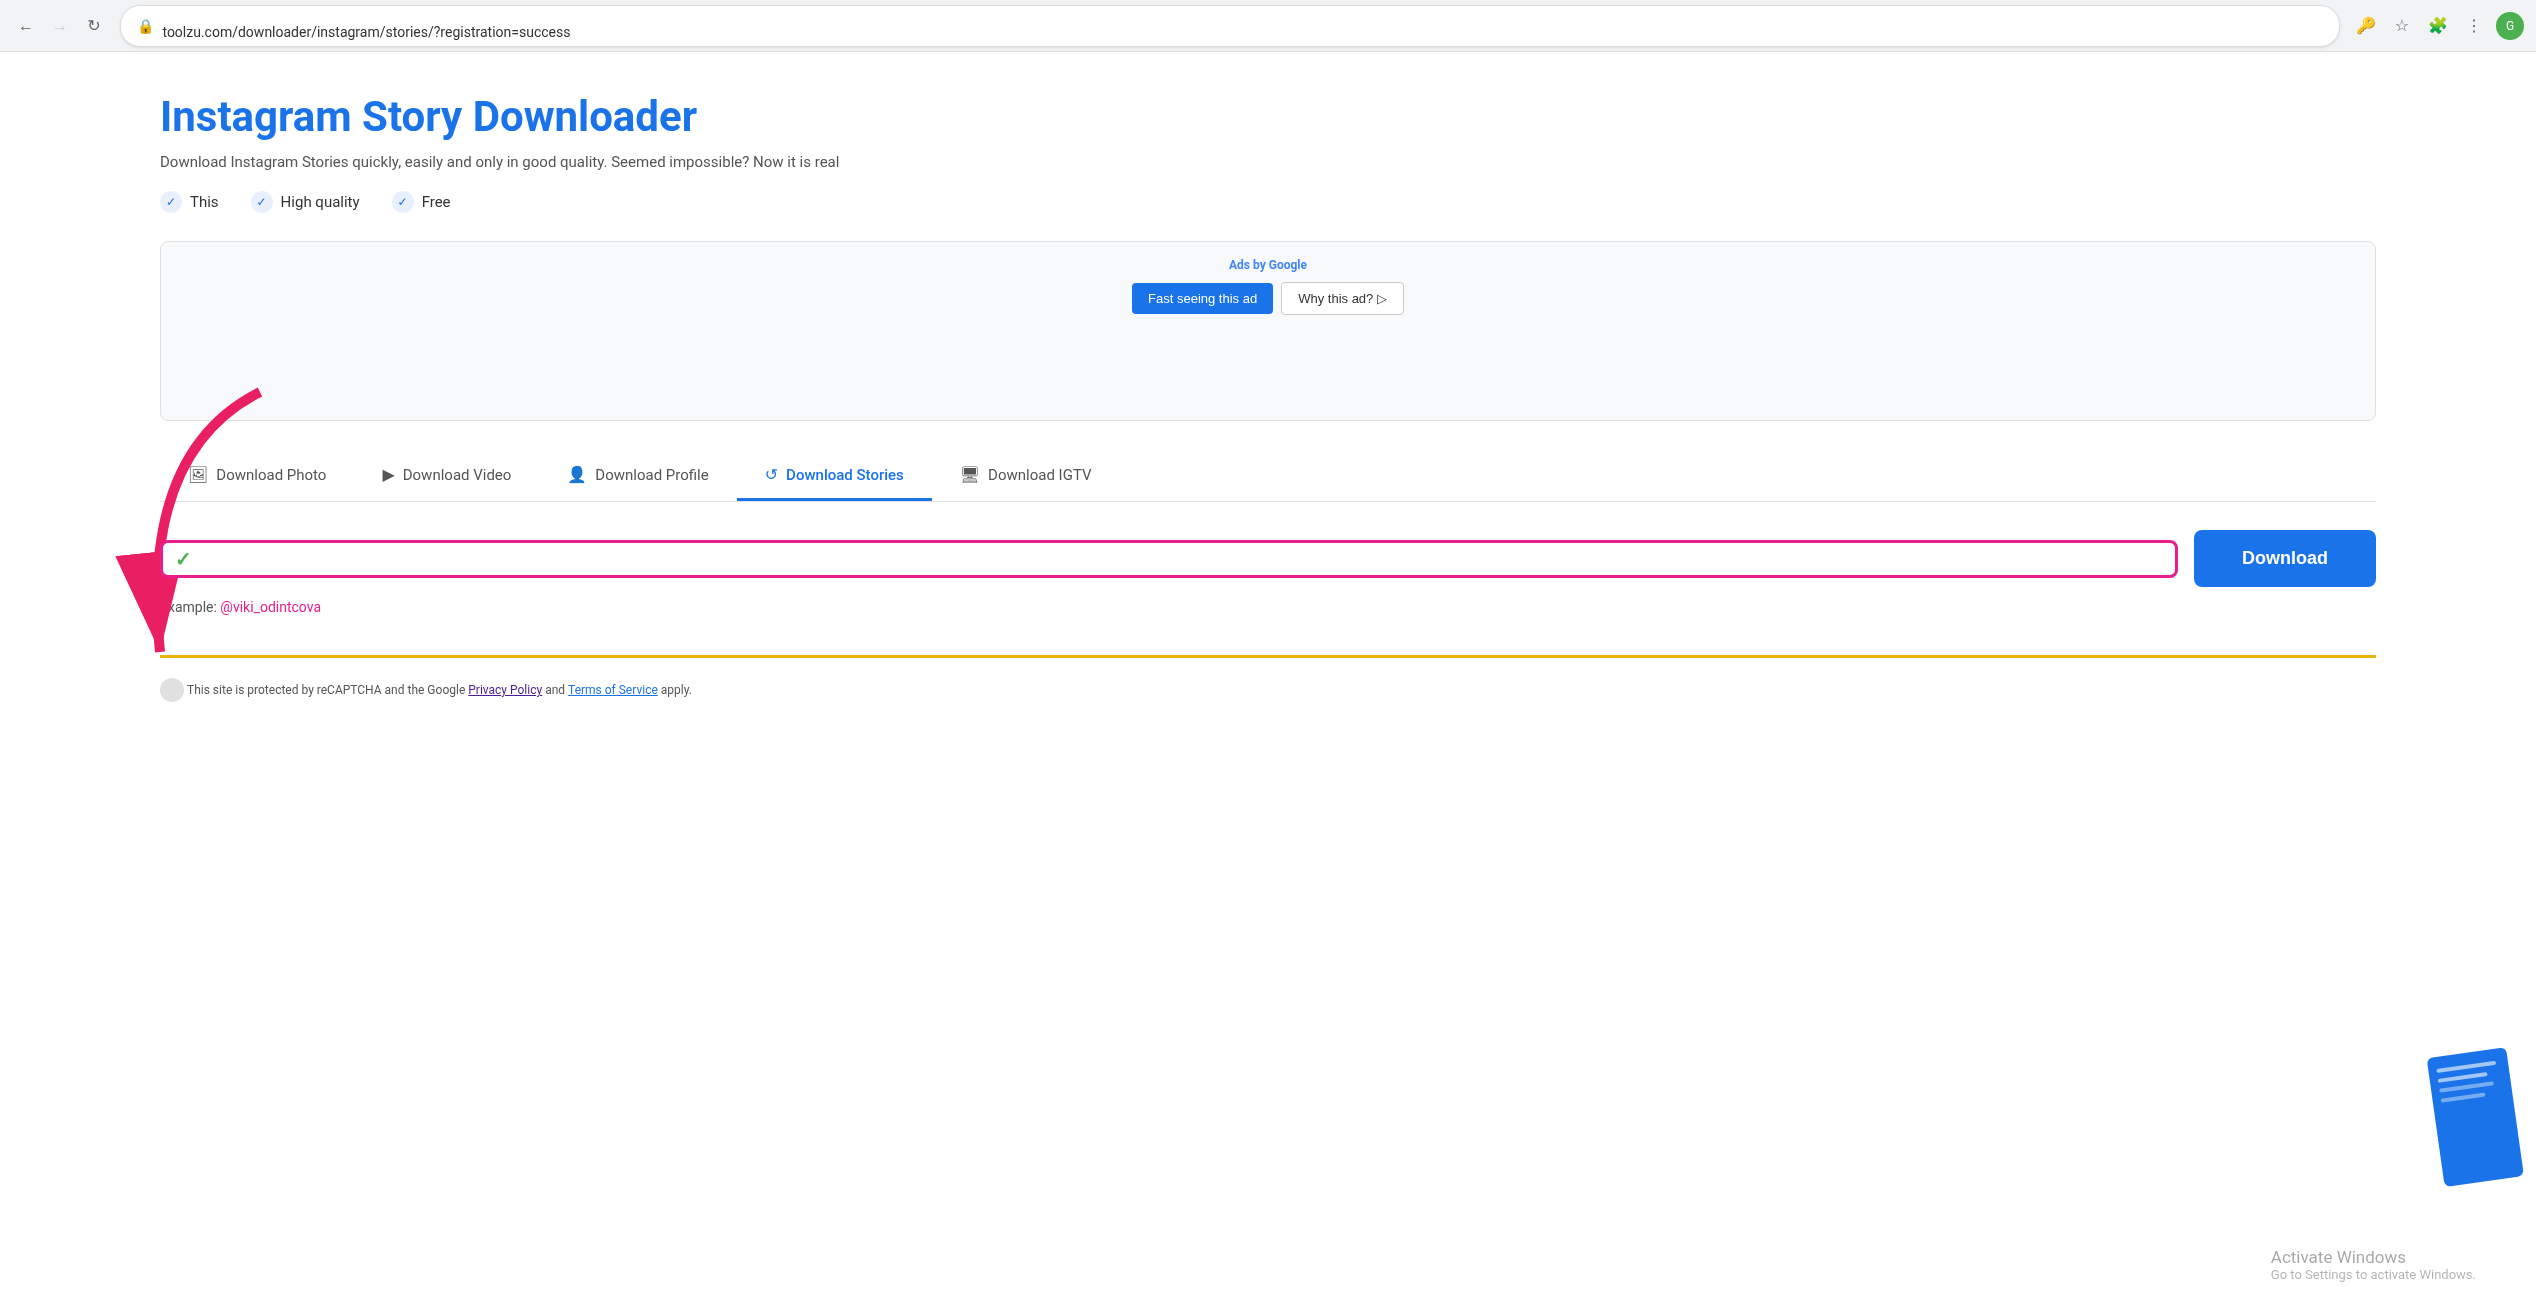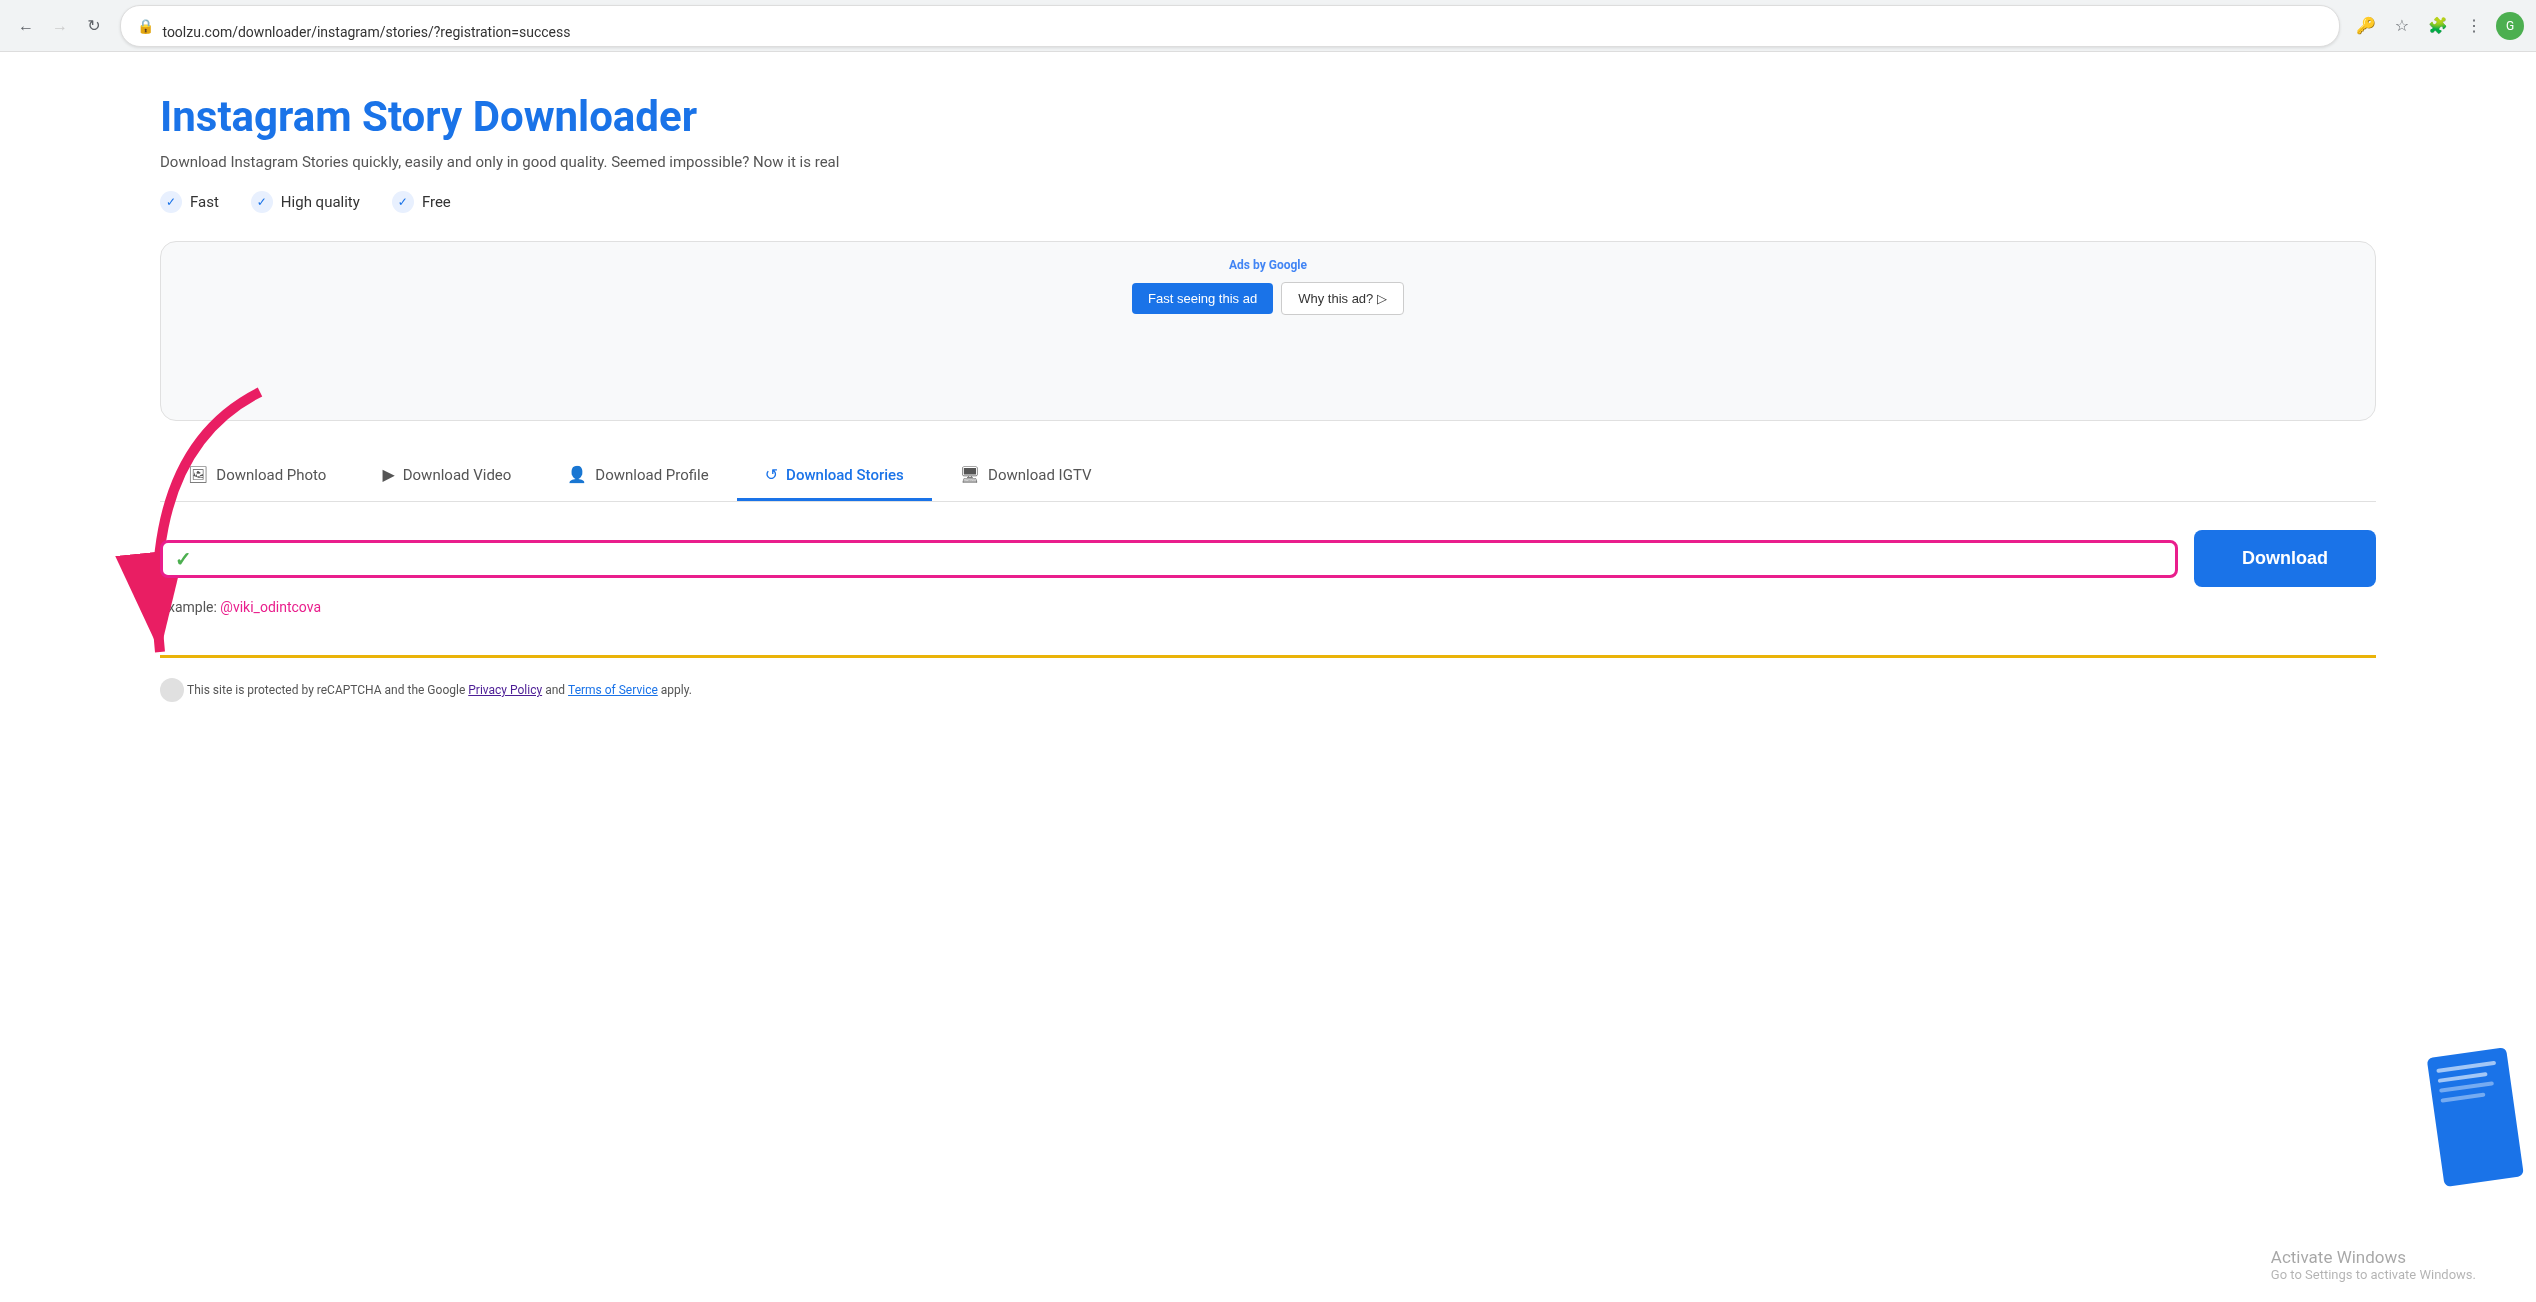--- a/index.html
+++ b/index.html
@@ -121,21 +121,21 @@
       align-items: center;
       justify-content: center;
       color: #1a73e8;
       font-size: 12px;
     }
 
     
     .ad-section {
       background: #f8f9fa;
       border: 1px solid #e0e0e0;
-      border-radius: 16px;
+      border-radius: 8px;
       padding: 16px;
       margin-bottom: 30px;
       min-height: 180px;
       display: flex;
       flex-direction: column;
       align-items: center;
       justify-content: flex-start;
     }
     .ad-label {
       font-size: 12px;
@@ -341,21 +341,21 @@
       <path d="M 180 20 Q 60 80 80 280" stroke="#e91e63" stroke-width="10" fill="none" marker-end="url(#arrowhead)"></path>
     </svg>
   </div>
 
   <h1 class="page-title">Instagram Story Downloader</h1>
   <p class="page-subtitle">Download Instagram Stories quickly, easily and only in good quality. Seemed impossible? Now it is real</p>
 
   <div class="features">
     <div class="feature-item">
       <div class="check-circle">✓</div>
-      <span>Fast</span>
+      <span>This</span>
     </div>
     <div class="feature-item">
       <div class="check-circle">✓</div>
       <span>High quality</span>
     </div>
     <div class="feature-item">
       <div class="check-circle">✓</div>
       <span>Free</span>
     </div>
   </div>

